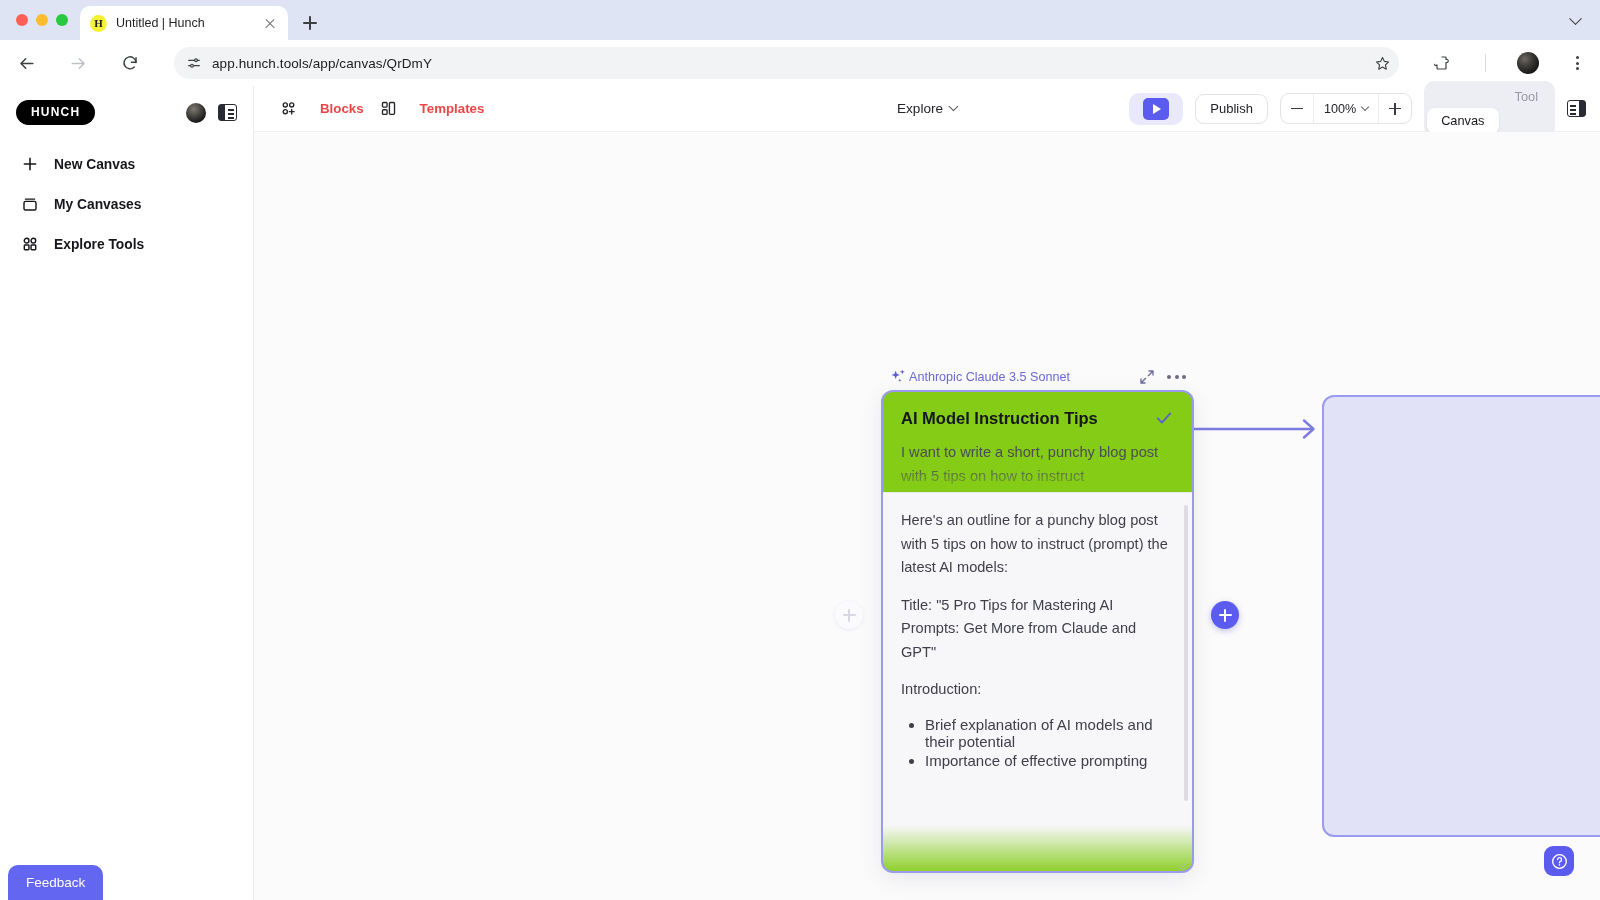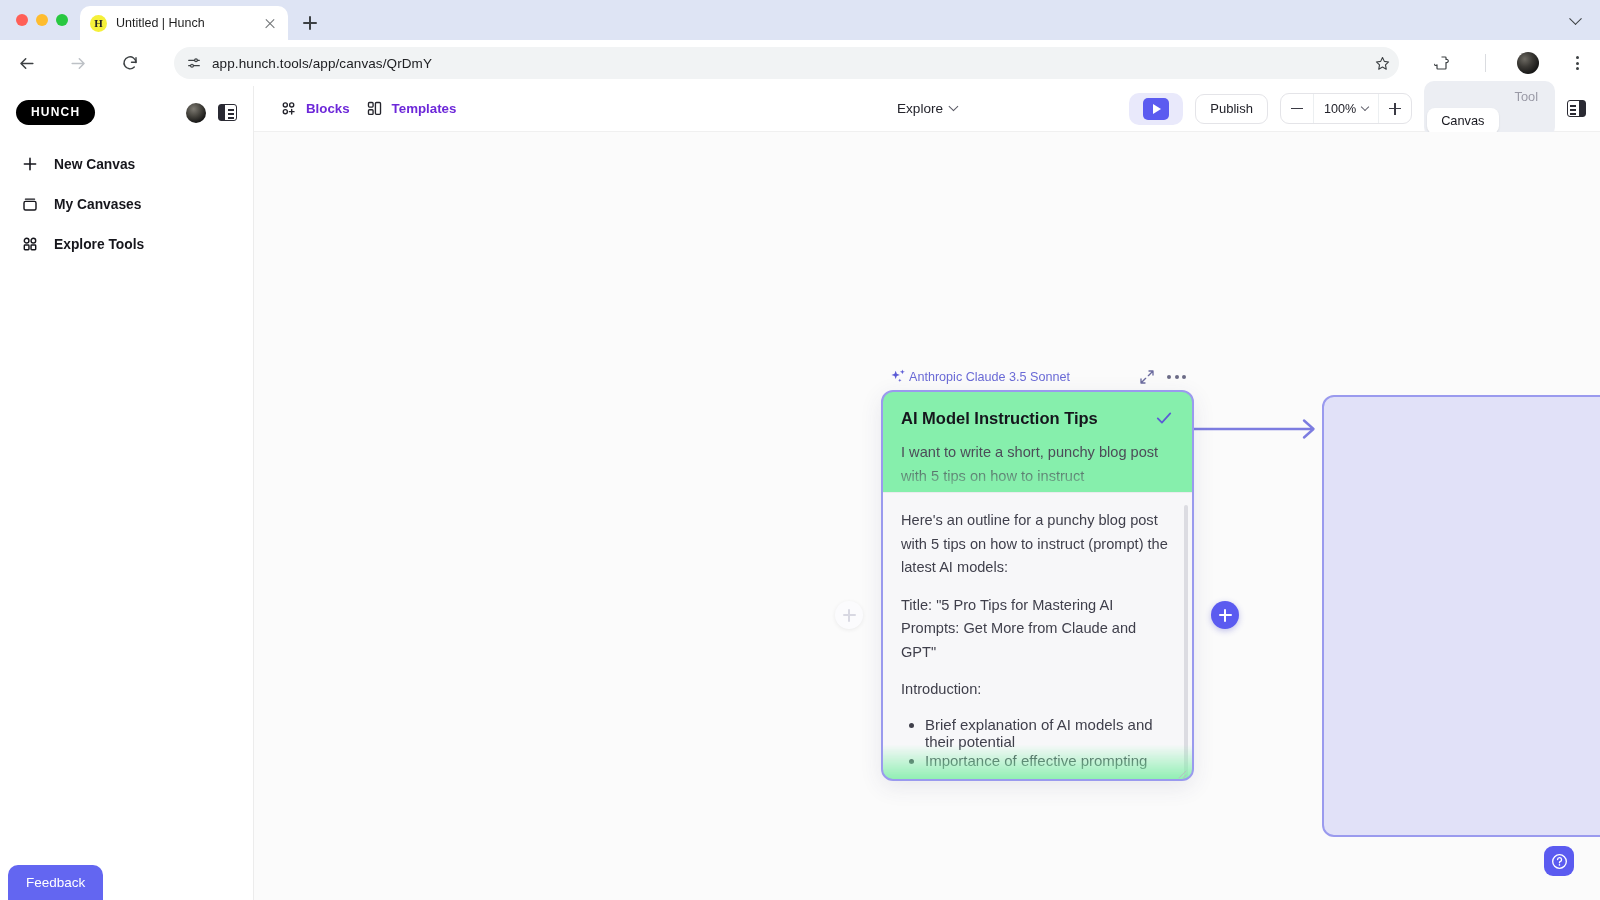--- a/index.html
+++ b/index.html
@@ -161,22 +161,22 @@
   
   .canvas-col { flex: 1; display: flex; flex-direction: column; min-width: 0; }
 
   .apptoolbar {
     height: 46px; flex: 0 0 46px;
     display: flex; align-items: center; padding: 0 14px 0 18px;
     background: #fff; border-bottom: 1px solid #f0f0f0;
     position: relative;
   }
   .tb-item {
-    display: flex; align-items: center; gap: 9px;
-    font-size: 13.3px; font-weight: bold; color: #6d28d9;
+    display: flex; align-items: center; gap: 23px;
+    font-size: 13.3px; font-weight: bold; color: #ef4444;
     padding: 6px 8px; border-radius: 8px;
   }
   .tb-center {
     position: absolute; left: 50%; transform: translateX(-50%);
     display: flex; align-items: center; gap: 7px;
     font-size: 13.6px; color: #24242c;
   }
   .cv-caret { width: 7px; height: 7px; border-right: 1.5px solid #5b5b66; border-bottom: 1.5px solid #5b5b66;
     transform: rotate(45deg) translate(-1.5px,-1.5px); }
 
@@ -228,22 +228,22 @@
   .block-head { display: flex; align-items: center; height: 26px; padding-left: 8px; }
   .spark { width: 20px; height: 20px; position: relative; flex: 0 0 20px; }
   .spark svg { display: block; }
   .block-model { font-size: 12.6px; color: #6a6ad6; margin-left: 0; }
   .head-actions { margin-left: auto; display: flex; align-items: center; gap: 12px; padding-right: 8px; }
   .expand-ico { width: 16px; height: 16px; }
   .dots { display: flex; gap: 3.5px; align-items: center; }
   .dots i { width: 4px; height: 4px; border-radius: 50%; background: #6b6b86; display: block; }
 
   .block {
-    width: 313px; height: 391px;
-    background: #86efac; border: 2px solid #9a9aee; border-radius: 12px;
+    width: 313px; height: 483px;
+    background: #84cc16; border: 2px solid #9a9aee; border-radius: 12px;
     box-shadow: 0 6px 22px rgba(60,60,110,.10);
     overflow: hidden; position: relative;
     display: flex; flex-direction: column; justify-content: center;
   }
   .block-title {
     display: flex; align-items: center; padding: 16px 18px 10px;
     font-size: 16.5px; font-weight: bold; color: #15151c;
   }
   .check { margin-left: auto; width: 20px; height: 20px; flex: 0 0 20px; }
   .prompt {

